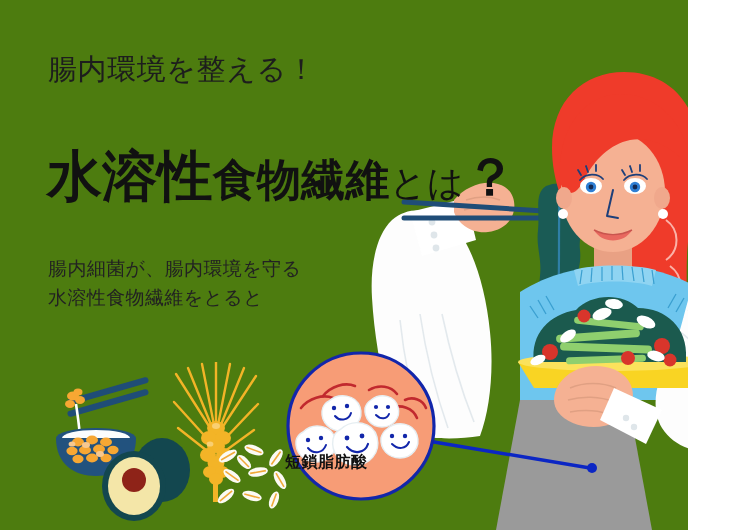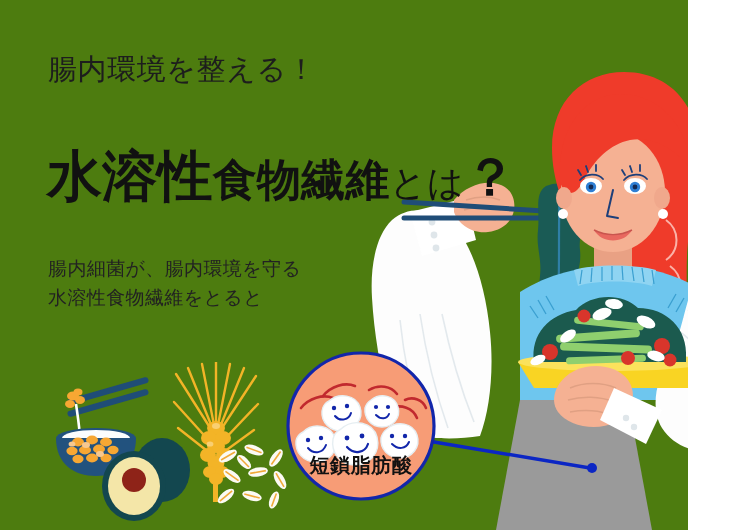--- a/index.html
+++ b/index.html
@@ -66,22 +66,22 @@
     font-size: 19px;
     line-height: 1.52;
     letter-spacing: 0.02em;
     color: #222222;
     white-space: nowrap;
   }
   #scfa-caption {
     left: 285px;
     top: 452px;
     width: 152px;
-    text-align: center;
-    font-size: 20px;
+    text-align: left;
+    font-size: 16px;
     font-weight: 700;
     letter-spacing: 0.03em;
     color: #111111;
   }
   svg { display: block; }
 </style>
 </head>
 <body>
 
 <div id="infographic">

